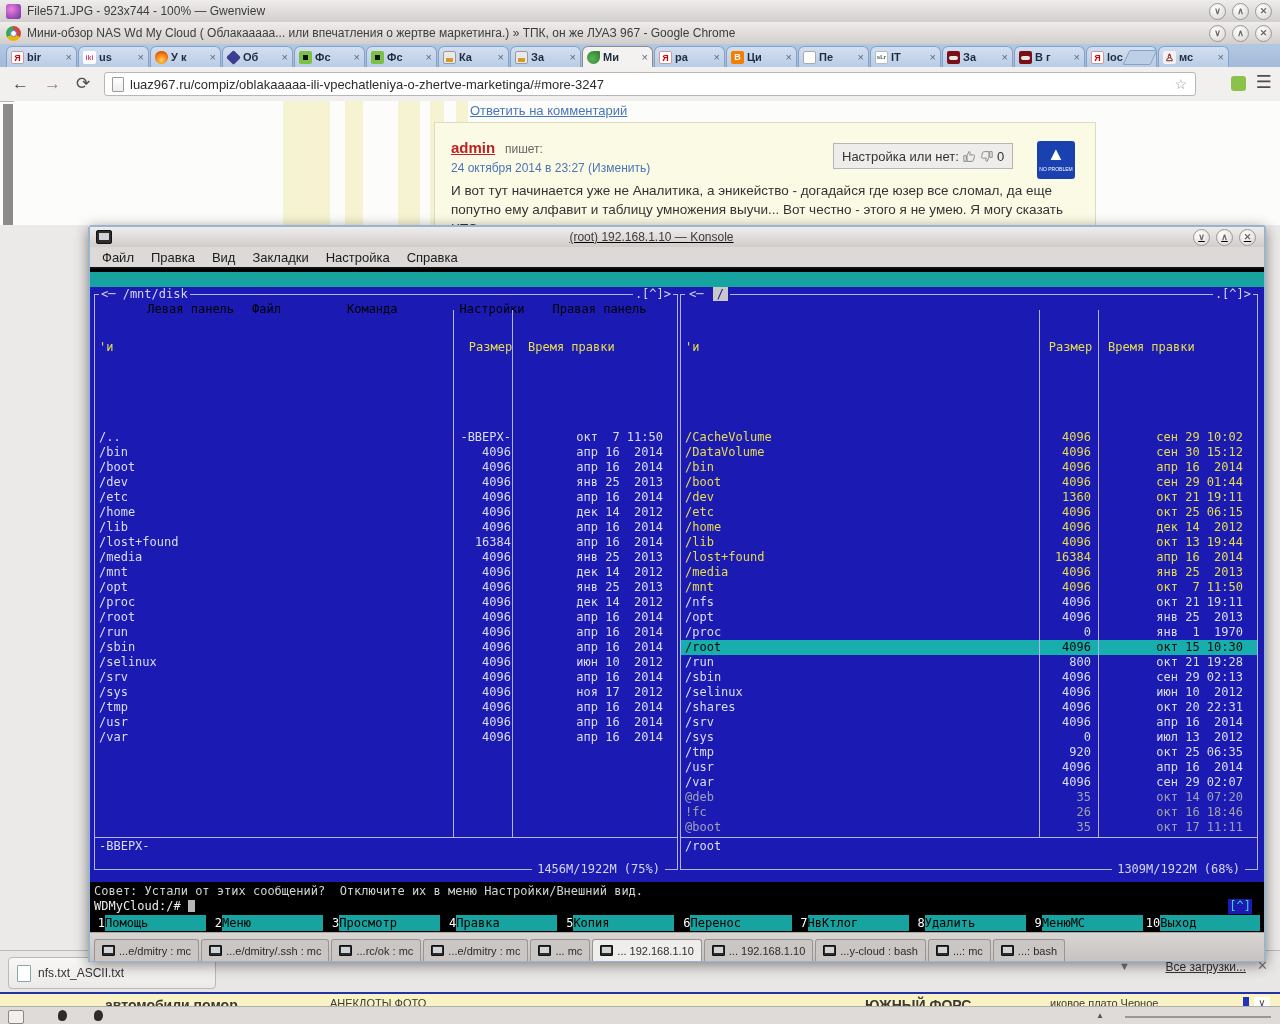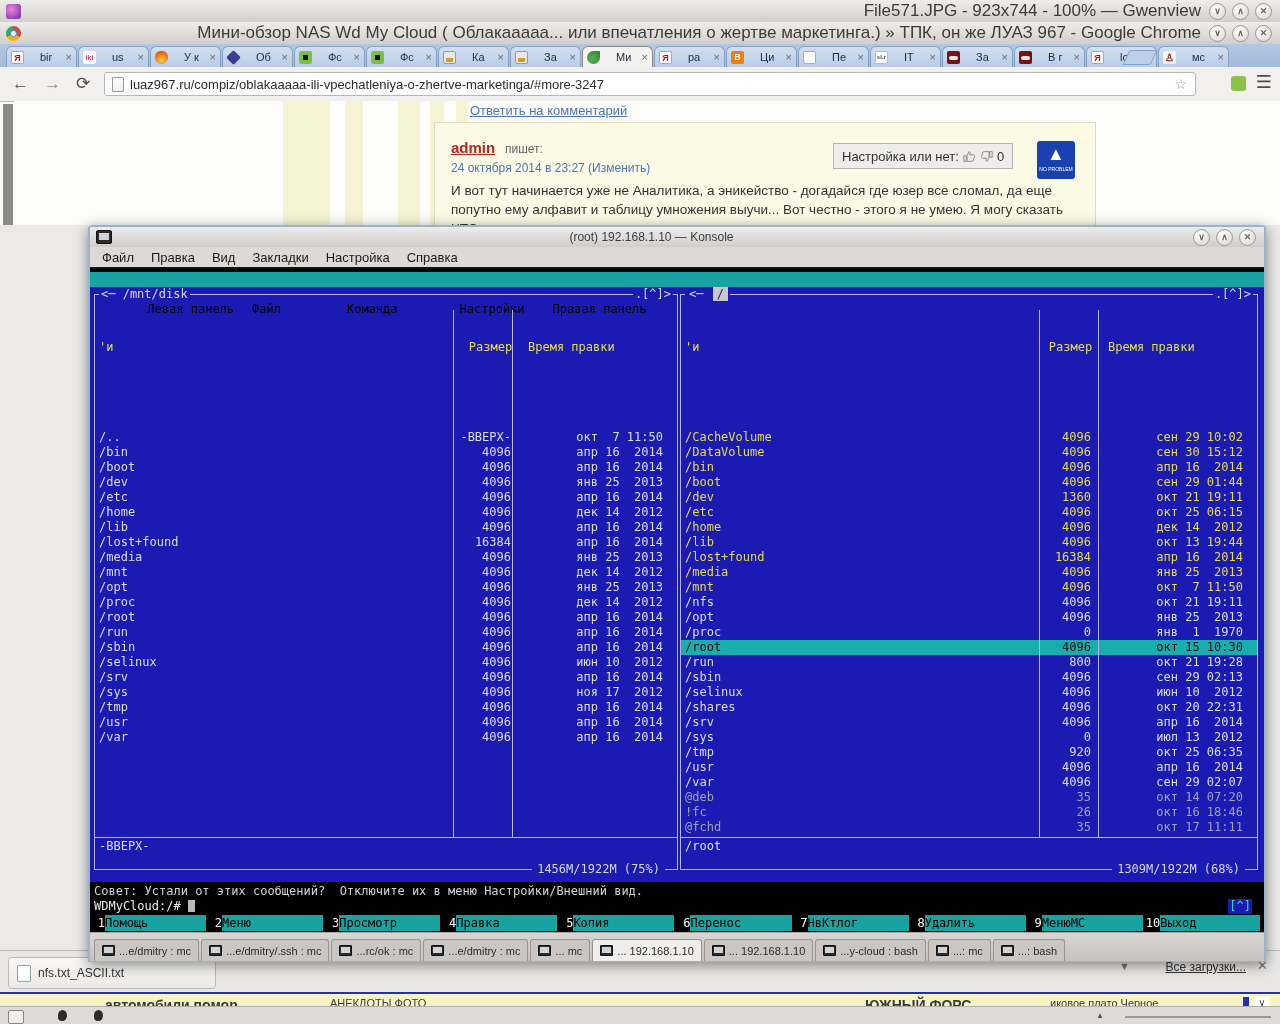--- a/index.html
+++ b/index.html
@@ -3,36 +3,36 @@
 <meta charset="utf-8">
 <style>
   html,body{margin:0;padding:0;background:#555;}
   #screen{position:relative;width:1280px;height:1024px;overflow:hidden;background:#fbfbfa;
           font-family:"Liberation Sans",sans-serif;-webkit-font-smoothing:antialiased;}
   .abs{position:absolute;}
 
   
   .titlebar{left:0;right:0;height:22px;background:linear-gradient(#efedec,#d2cecb);
             border-bottom:1px solid #aaa6a2;display:flex;align-items:center;}
-  .titlebar .ttext{flex:1;text-align:right;font-size:17px;color:#3c3c3c;white-space:nowrap;overflow:hidden;}
+  .titlebar .ttext{flex:1;text-align:left;font-size:12px;color:#3c3c3c;white-space:nowrap;overflow:hidden;}
   .wbtns{display:flex;gap:6px;margin:0 8px;}
   .wbtn{width:15px;height:15px;border-radius:50%;background:radial-gradient(circle at 35% 30%,#ffffff,#d8d5d2);
         border:1px solid #9b9794;color:#6a6663;font-size:9px;line-height:14px;text-align:center;font-weight:bold;}
   .appico{width:15px;height:15px;margin:0 6px;border-radius:3px;}
   .gw-ico{background:radial-gradient(circle at 35% 35%,#ee82e0,#6a2e9e);}
   .cr-ico{border-radius:50%;background:conic-gradient(#d84437 0 120deg,#f4b400 0 240deg,#3aa757 0 360deg);position:relative;}
   .cr-ico::after{content:"";position:absolute;left:4px;top:4px;width:7px;height:7px;border-radius:50%;background:#fff;border:1px solid #4285f4;box-sizing:border-box;}
 
   
   #tabstrip{top:44px;left:0;right:0;height:23px;background:linear-gradient(#b3c8e2,#a3bbd9);display:flex;align-items:flex-end;padding-left:6px;}
   .ctab{height:20px;width:61px;flex:0 0 auto;margin-right:1px;border:1px solid #86a2c4;border-bottom:none;
         border-radius:6px 6px 0 0;background:linear-gradient(#d3dff0,#b9cce6);display:flex;align-items:center;
         padding:0 4px;font-size:11px;color:#1e2c3e;}
   .ctab.active{background:#f3f2f0;border-color:#8f8b87;}
-  .clbl{flex:1;overflow:hidden;white-space:nowrap;margin-left:16px;}
+  .clbl{flex:1;overflow:hidden;white-space:nowrap;margin-left:3px;font-weight:bold;}
   .cx{color:#5d6b7d;font-size:11px;}
   .cfav{width:13px;height:13px;flex:0 0 13px;font-size:9px;font-weight:bold;line-height:13px;text-align:center;border-radius:2px;overflow:hidden;}
   .i-yandex{background:#fff;border:1px solid #c99;color:#d00;box-sizing:border-box;}
   .i-iki{color:#e0447a;font-size:7px;background:#fff;}
   .i-flame{background:radial-gradient(circle at 50% 70%,#ffd24d,#f07010 60%,#c03000);border-radius:45% 45% 50% 50%;}
   .i-diamond{background:#3c3c90;transform:rotate(45deg) scale(.8);}
   .i-green{background:#79c043;position:relative;}
   .i-green::after{content:"";position:absolute;left:4px;top:4px;width:5px;height:5px;background:#111;}
   .i-cup{background:#e9e9e9;border:1px solid #999;box-sizing:border-box;position:relative;}
   .i-cup::after{content:"";position:absolute;left:2px;bottom:1px;right:2px;height:4px;background:#d49a2a;}
@@ -90,21 +90,21 @@
   #ibchev{position:absolute;left:1254px;top:0;width:16px;height:14px;background:#fdfdfb;color:#444;font-size:10px;text-align:center;}
   #gwbar{left:0;top:1006px;right:0;height:18px;background:#dedbd9;border-top:1px solid #b0adaa;z-index:3;}
   #gwSideBtn{position:absolute;left:8px;top:3px;width:14px;height:12px;border:1px solid #8a8784;border-radius:2px;background:#f2f0ee;}
   .drop{position:absolute;top:3px;width:9px;height:11px;background:#2e2c2a;border-radius:50% 50% 50% 4px;}
   #drop1{left:58px;} #drop2{left:94px;}
   #gwUp{position:absolute;left:1096px;top:4px;font-size:8px;color:#555;}
   #slider{position:absolute;left:1125px;top:9px;width:146px;height:2px;background:#9a9794;}
 
   
   #konsole{left:88px;top:225px;width:1174px;height:733px;background:#dcd9d7;border:2px solid #9ab4cf;border-radius:4px 4px 0 0;box-sizing:content-box;z-index:5;box-shadow:0 3px 14px rgba(0,0,0,.45);}
-  #ktitle{position:absolute;left:0;right:0;top:0;height:20px;background:linear-gradient(#efedec,#d0cdca);display:flex;align-items:center;}
+  #ktitle{position:absolute;left:0;right:0;top:0;height:20px;background:linear-gradient(#efedec,#d0cdca);display:flex;align-items:center;text-decoration:underline;}
   #ktitle .ttext{flex:1;text-align:center;font-size:12px;color:#3c3c3c;}
   #kico{width:14px;height:12px;margin:0 6px;background:#2e2c2a;border-radius:2px;border:1px solid #111;position:relative;}
   #kico::after{content:"";position:absolute;left:2px;top:2px;right:2px;bottom:3px;background:#cfd4d8;}
   #kmenu{position:absolute;left:0;right:0;top:20px;height:20px;background:#dcd9d7;border-bottom:2px solid #101010;display:flex;gap:17px;padding-left:12px;align-items:center;font-size:13px;color:#1c1c1c;}
 
   
   #term{position:absolute;left:0;right:0;top:42px;height:663px;background:#1b1bb3;
         font-family:"DejaVu Sans Mono",monospace;font-size:12px;line-height:15px;white-space:pre;}
   #termTopBlack{position:absolute;left:0;right:0;top:0;height:3px;background:#000;}
   #mcmenu{position:absolute;left:0;right:0;top:3px;height:15px;background:#17a3a0;color:#000;}
@@ -586,21 +586,21 @@
               <span class="ftime">сен 29 02:07</span>
             </div><div class="frow link">
               <span class="fname">@deb</span>
               <span class="fsize">35</span>
               <span class="ftime">окт 14 07:20</span>
             </div><div class="frow stale">
               <span class="fname">!fc</span>
               <span class="fsize">26</span>
               <span class="ftime">окт 16 18:46</span>
             </div><div class="frow link">
-              <span class="fname">@fchd</span>
+              <span class="fname">@boot</span>
               <span class="fsize">35</span>
               <span class="ftime">окт 17 11:11</span>
             </div></div>
         <span class="vs vs1"></span>
         <span class="vs vs2"></span>
         <div class="psep"></div>
         <div class="pstatus">/root</div>
         <div class="pfoot">1309M/1922M (68%)</div>
       </div>
 

